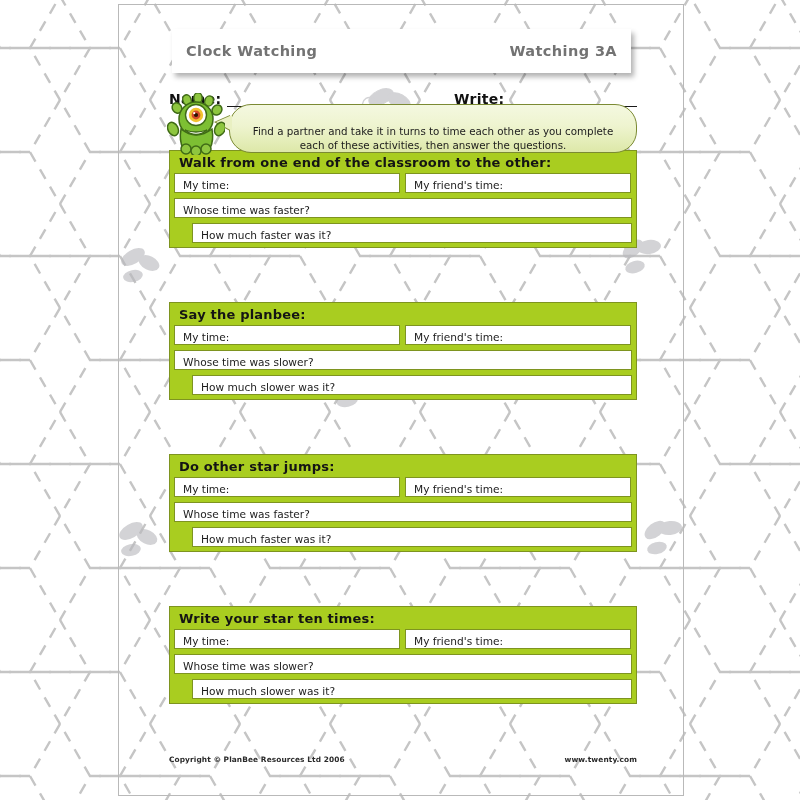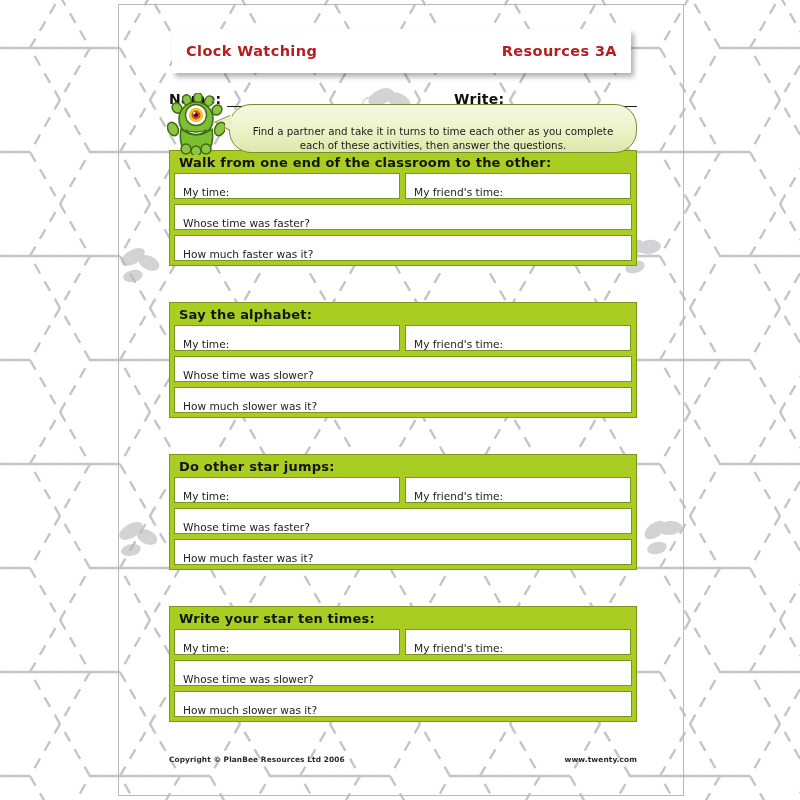--- a/index.html
+++ b/index.html
@@ -42,21 +42,21 @@
     background: #ffffff;
     box-shadow: 3px 4px 5px rgba(0,0,0,0.30);
     z-index: 5;
     display: flex; align-items: center;
     padding: 0 14px;
   }
   .title-left, .title-right {
     font-family: "DejaVu Sans", sans-serif;
     font-weight: bold;
     font-size: 14.5px;
-    color: #b91c1c;
+    color: #737373;
     letter-spacing: .4px;
   }
   .title-right { margin-left: auto; }
 
   
   .namedate {
     position: absolute;
     left: 50px; top: 80px;
     width: 468px; height: 22px;
     z-index: 5;
@@ -118,32 +118,32 @@
     font-weight: bold;
     font-size: 13px;
     color: #141414;
     padding: 1px 2px 3px 5px;
     letter-spacing: .2px;
   }
   .act-row { display: flex; gap: 5px; margin-bottom: 5px; }
   .field {
     background: #ffffff;
     border: 1.5px solid #7e9420;
-    height: 26px;
-    display: flex; align-items: flex-end;
+    height: 20px;
+    display: flex; align-items: center;
     padding: 4px 0 0 8px;
     flex: 1 1 auto;
   }
   .field.half { width: 50%; flex: 0 0 calc(50% - 3px); }
   .field-label {
     font-family: "DejaVu Sans", sans-serif;
     font-size: 10.6px;
     color: #1b1b1b;
   }
-  .act-row:last-child { margin-bottom: 0; }
+  .act-row:last-child { margin-bottom: 0; margin-left: 18px; }
 
   
   .footer {
     position: absolute;
     left: 50px; top: 750px;
     width: 468px;
     display: flex; align-items: center;
     z-index: 5;
   }
   .footer-text {
@@ -229,21 +229,21 @@
           <use href="#hexcell" x="580" y="920"></use>
       </g>
     </svg>
   </div>
 
   <div class="page">
     <div class="page-inner">
 
       <div class="title-box">
         <span class="title-left">Clock Watching</span>
-        <span class="title-right">Resources 3A</span>
+        <span class="title-right">Watching 3A</span>
       </div>
 
       <div class="namedate">
         <span class="nd-label">Name:</span>
         <span class="nd-line name"></span>
         <span class="nd-spacer"></span>
         <span class="nd-label">Write:</span>
         <span class="nd-line date"></span>
       </div>
 
@@ -361,21 +361,21 @@
           </div>
         </div>
         <div class="act-row">
           <div class="field">
             <span class="field-label">How much faster was it?</span>
           </div>
         </div>
       </div>
 
       <div class="activity" style="top:297px;">
-        <div class="act-title">Say the alphabet:</div>
+        <div class="act-title">Say the planbee:</div>
         <div class="act-row">
           <div class="field half">
             <span class="field-label">My time:</span>
           </div>
           <div class="field half">
             <span class="field-label">My friend's time:</span>
           </div>
         </div>
         <div class="act-row">
           <div class="field">

